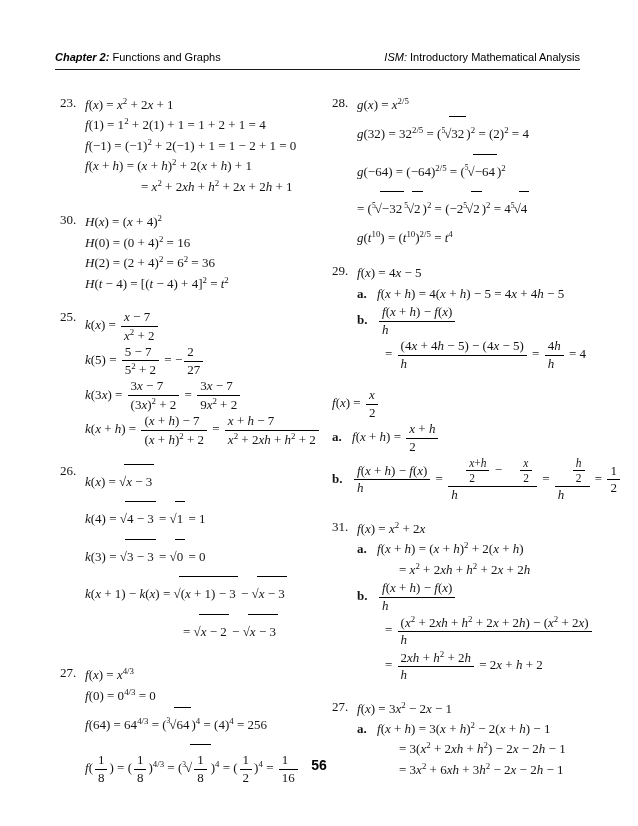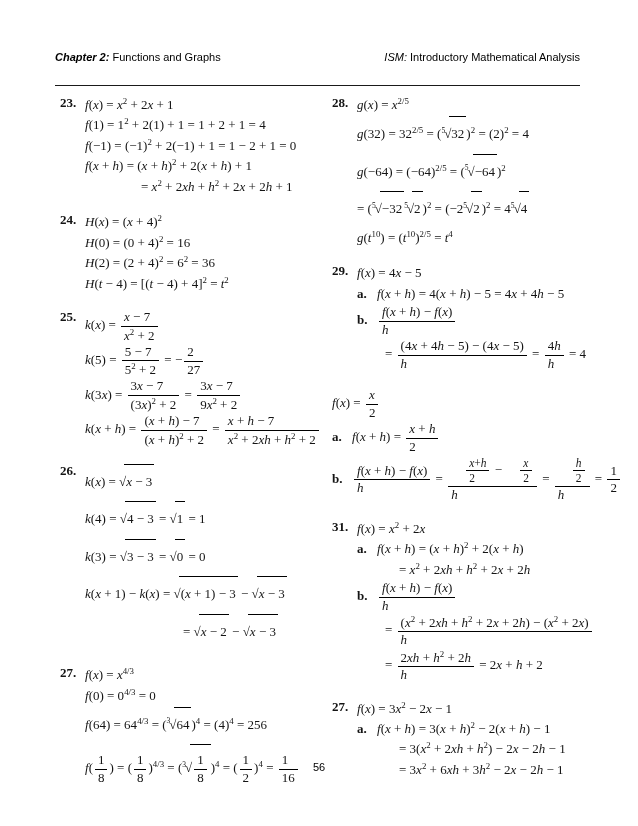--- a/index.html
+++ b/index.html
@@ -2,44 +2,44 @@
 <html><head>
 <meta charset="utf-8">
 <style>
   html,body{margin:0;padding:0;}
   body{background:#ffffff;}
   .page{position:relative;width:638px;height:826px;background:#fff;overflow:hidden;
         color:#141414;font-family:"Liberation Serif",serif;}
   .header{position:absolute;top:51px;left:55px;right:58px;display:flex;
           justify-content:space-between;align-items:flex-end;
           font-family:"Liberation Sans",sans-serif;font-size:11px;color:#000;
-          border-bottom:1px solid #1a1a1a;padding-bottom:22px;}
+          border-bottom:1px solid #1a1a1a;padding-bottom:6px;}
   .hb{font-weight:bold;font-style:italic;}
   .hi{font-style:italic;}
   .cols{position:absolute;top:94px;left:60px;right:42px;display:flex;
         font-size:13px;line-height:1.42;}
   .col-left{width:272px;flex:none;}
   .col-right{flex:1;min-width:0;}
   .problem{display:flex;margin-bottom:13px;}
-  .pnum{flex:none;width:25px;font-weight:bold;}
+  .pnum{flex:none;width:25px;font-weight:normal;}
   .pbody{flex:1;min-width:0;}
   .mline{margin:2px 0;white-space:nowrap;}
   .sub{display:inline-block;width:20px;font-weight:bold;}
   .mexpr{display:inline;}
   sup{font-size:0.68em;line-height:1;vertical-align:0.52em;}
   .frac{display:inline-block;vertical-align:middle;text-align:left;margin:0 2px;}
   .frac .num{display:block;padding:0 3px 1px;border-bottom:1px solid #000;line-height:1.12;}
   .frac .den{display:block;padding:1px 3px 0;line-height:1.12;}
   .frac .frac{font-size:0.88em;margin-left:15px;}
   .sqrt{display:inline-block;white-space:nowrap;}
   .ridx{font-size:0.58em;vertical-align:0.75em;margin-right:-1px;}
   .rad{display:inline-block;margin-right:-2px;}
   .radicand{display:inline-block;border-top:1px solid #000;padding:8px 2px;}
   .footer{position:absolute;left:0;right:0;bottom:53px;text-align:center;
-          font-family:"Liberation Sans",sans-serif;font-size:11px;font-weight:normal;color:#000;}
+          font-family:"Liberation Sans",sans-serif;font-size:14px;font-weight:bold;color:#000;}
   i{font-style:italic;}
 </style>
 </head>
 <body>
 
 <div class="page">
 
   <div class="header">
     <div><span class="hb">Chapter 2:</span><span> Functions and Graphs</span></div>
     <div><span class="hi">ISM:</span><span> Introductory Mathematical Analysis</span></div>
@@ -51,21 +51,21 @@
           <span class="pnum">23.</span>
           <div class="pbody">
             <div class="mline"><span class="mexpr"><i>f</i>(<i>x</i>) = <i>x</i><sup>2</sup> + 2<i>x</i> + 1</span></div>
             <div class="mline"><span class="mexpr"><i>f</i>(1) = 1<sup>2</sup> + 2(1) + 1 = 1 + 2 + 1 = 4</span></div>
             <div class="mline"><span class="mexpr"><i>f</i>(−1) = (−1)<sup>2</sup> + 2(−1) + 1 = 1 − 2 + 1 = 0</span></div>
             <div class="mline"><span class="mexpr"><i>f</i>(<i>x</i> + <i>h</i>) = (<i>x</i> + <i>h</i>)<sup>2</sup> + 2(<i>x</i> + <i>h</i>) + 1</span></div>
             <div class="mline"><span class="mexpr" style="padding-left: 56px;">= <i>x</i><sup>2</sup> + 2<i>xh</i> + <i>h</i><sup>2</sup> + 2<i>x</i> + 2<i>h</i> + 1</span></div>
           </div>
         </div>
         <div class="problem">
-          <span class="pnum">24.</span>
+          <span class="pnum">30.</span>
           <div class="pbody">
             <div class="mline"><span class="mexpr"><i>H</i>(<i>x</i>) = (<i>x</i> + 4)<sup>2</sup></span></div>
             <div class="mline"><span class="mexpr"><i>H</i>(0) = (0 + 4)<sup>2</sup> = 16</span></div>
             <div class="mline"><span class="mexpr"><i>H</i>(2) = (2 + 4)<sup>2</sup> = 6<sup>2</sup> = 36</span></div>
             <div class="mline"><span class="mexpr"><i>H</i>(<i>t</i> − 4) = [(<i>t</i> − 4) + 4]<sup>2</sup> = <i>t</i><sup>2</sup></span></div>
           </div>
         </div>
         <div class="problem">
           <span class="pnum">25.</span>
           <div class="pbody">

